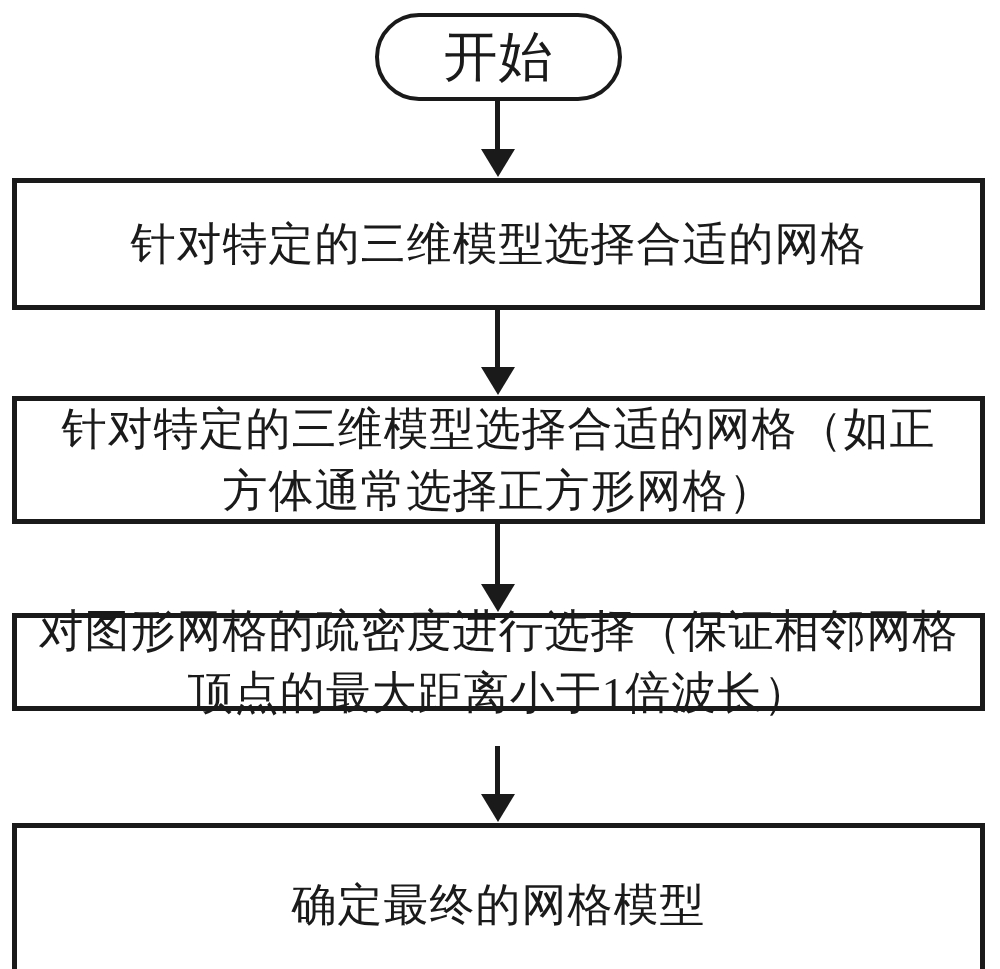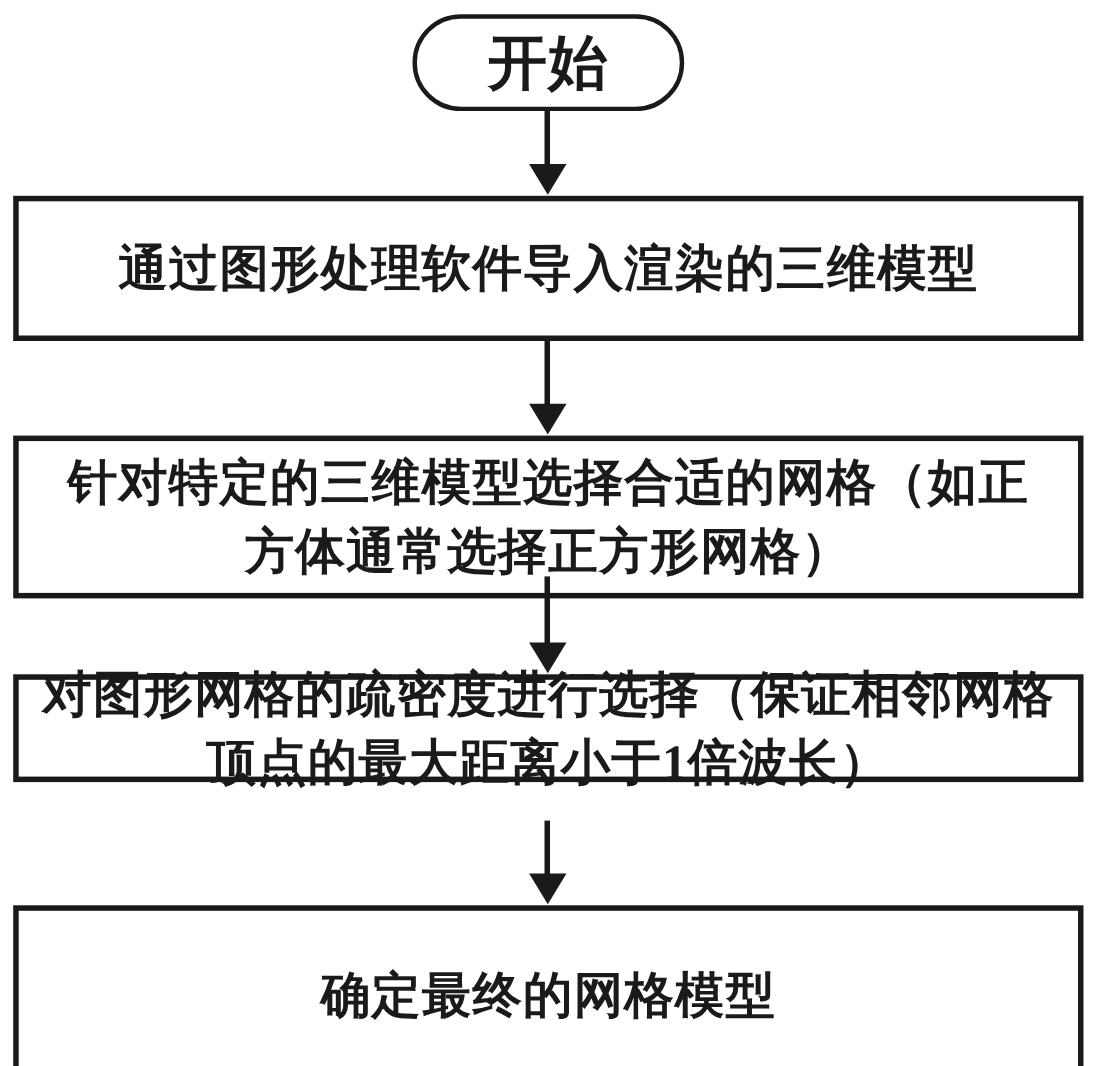--- a/index.html
+++ b/index.html
@@ -22,38 +22,38 @@
     background: #ffffff;
     border: 5px solid #1a1a1a;
     display: flex;
     align-items: center;
     justify-content: center;
     text-align: center;
   }
   .node .label {
     display: block;
     white-space: pre-line;
-    font-weight: 700;
+    font-weight: 400;
     letter-spacing: 1px;
   }
   .terminal {
     left: 375px; top: 13px;
     width: 247px; height: 88px;
     border-width: 4px;
     border-radius: 46px;
     font-size: 54px;
   }
   .process {
     left: 12px;
     width: 973px;
     font-size: 45px;
     line-height: 62px;
   }
   .process-1 { top: 178px; height: 132px; }
-  .process-2 { top: 396px; height: 148px; align-items: center; }
+  .process-2 { top: 396px; height: 128px; align-items: center; }
   .process-3 { top: 613px; height: 98px; }
   .process-4 { top: 823px; height: 163px; }
 
   .connector { position: absolute; }
   .vline {
     position: absolute;
     width: 5px;
     background: #1a1a1a;
     left: 495px;
   }
@@ -83,21 +83,21 @@
   <div class="node terminal">
     <span class="label">开始</span>
   </div>
 
   <div class="connector">
     <div class="vline line-1"></div>
     <div class="ahead head-1"></div>
   </div>
 
   <div class="node process process-1">
-    <span class="label">通过图形处理软件导入渲染的三维模型</span>
+    <span class="label">针对特定的三维模型选择合适的网格</span>
   </div>
 
   <div class="connector">
     <div class="vline line-2"></div>
     <div class="ahead head-2"></div>
   </div>
 
   <div class="node process process-2">
     <span class="label">针对特定的三维模型选择合适的网格（如正
 方体通常选择正方形网格）</span>

